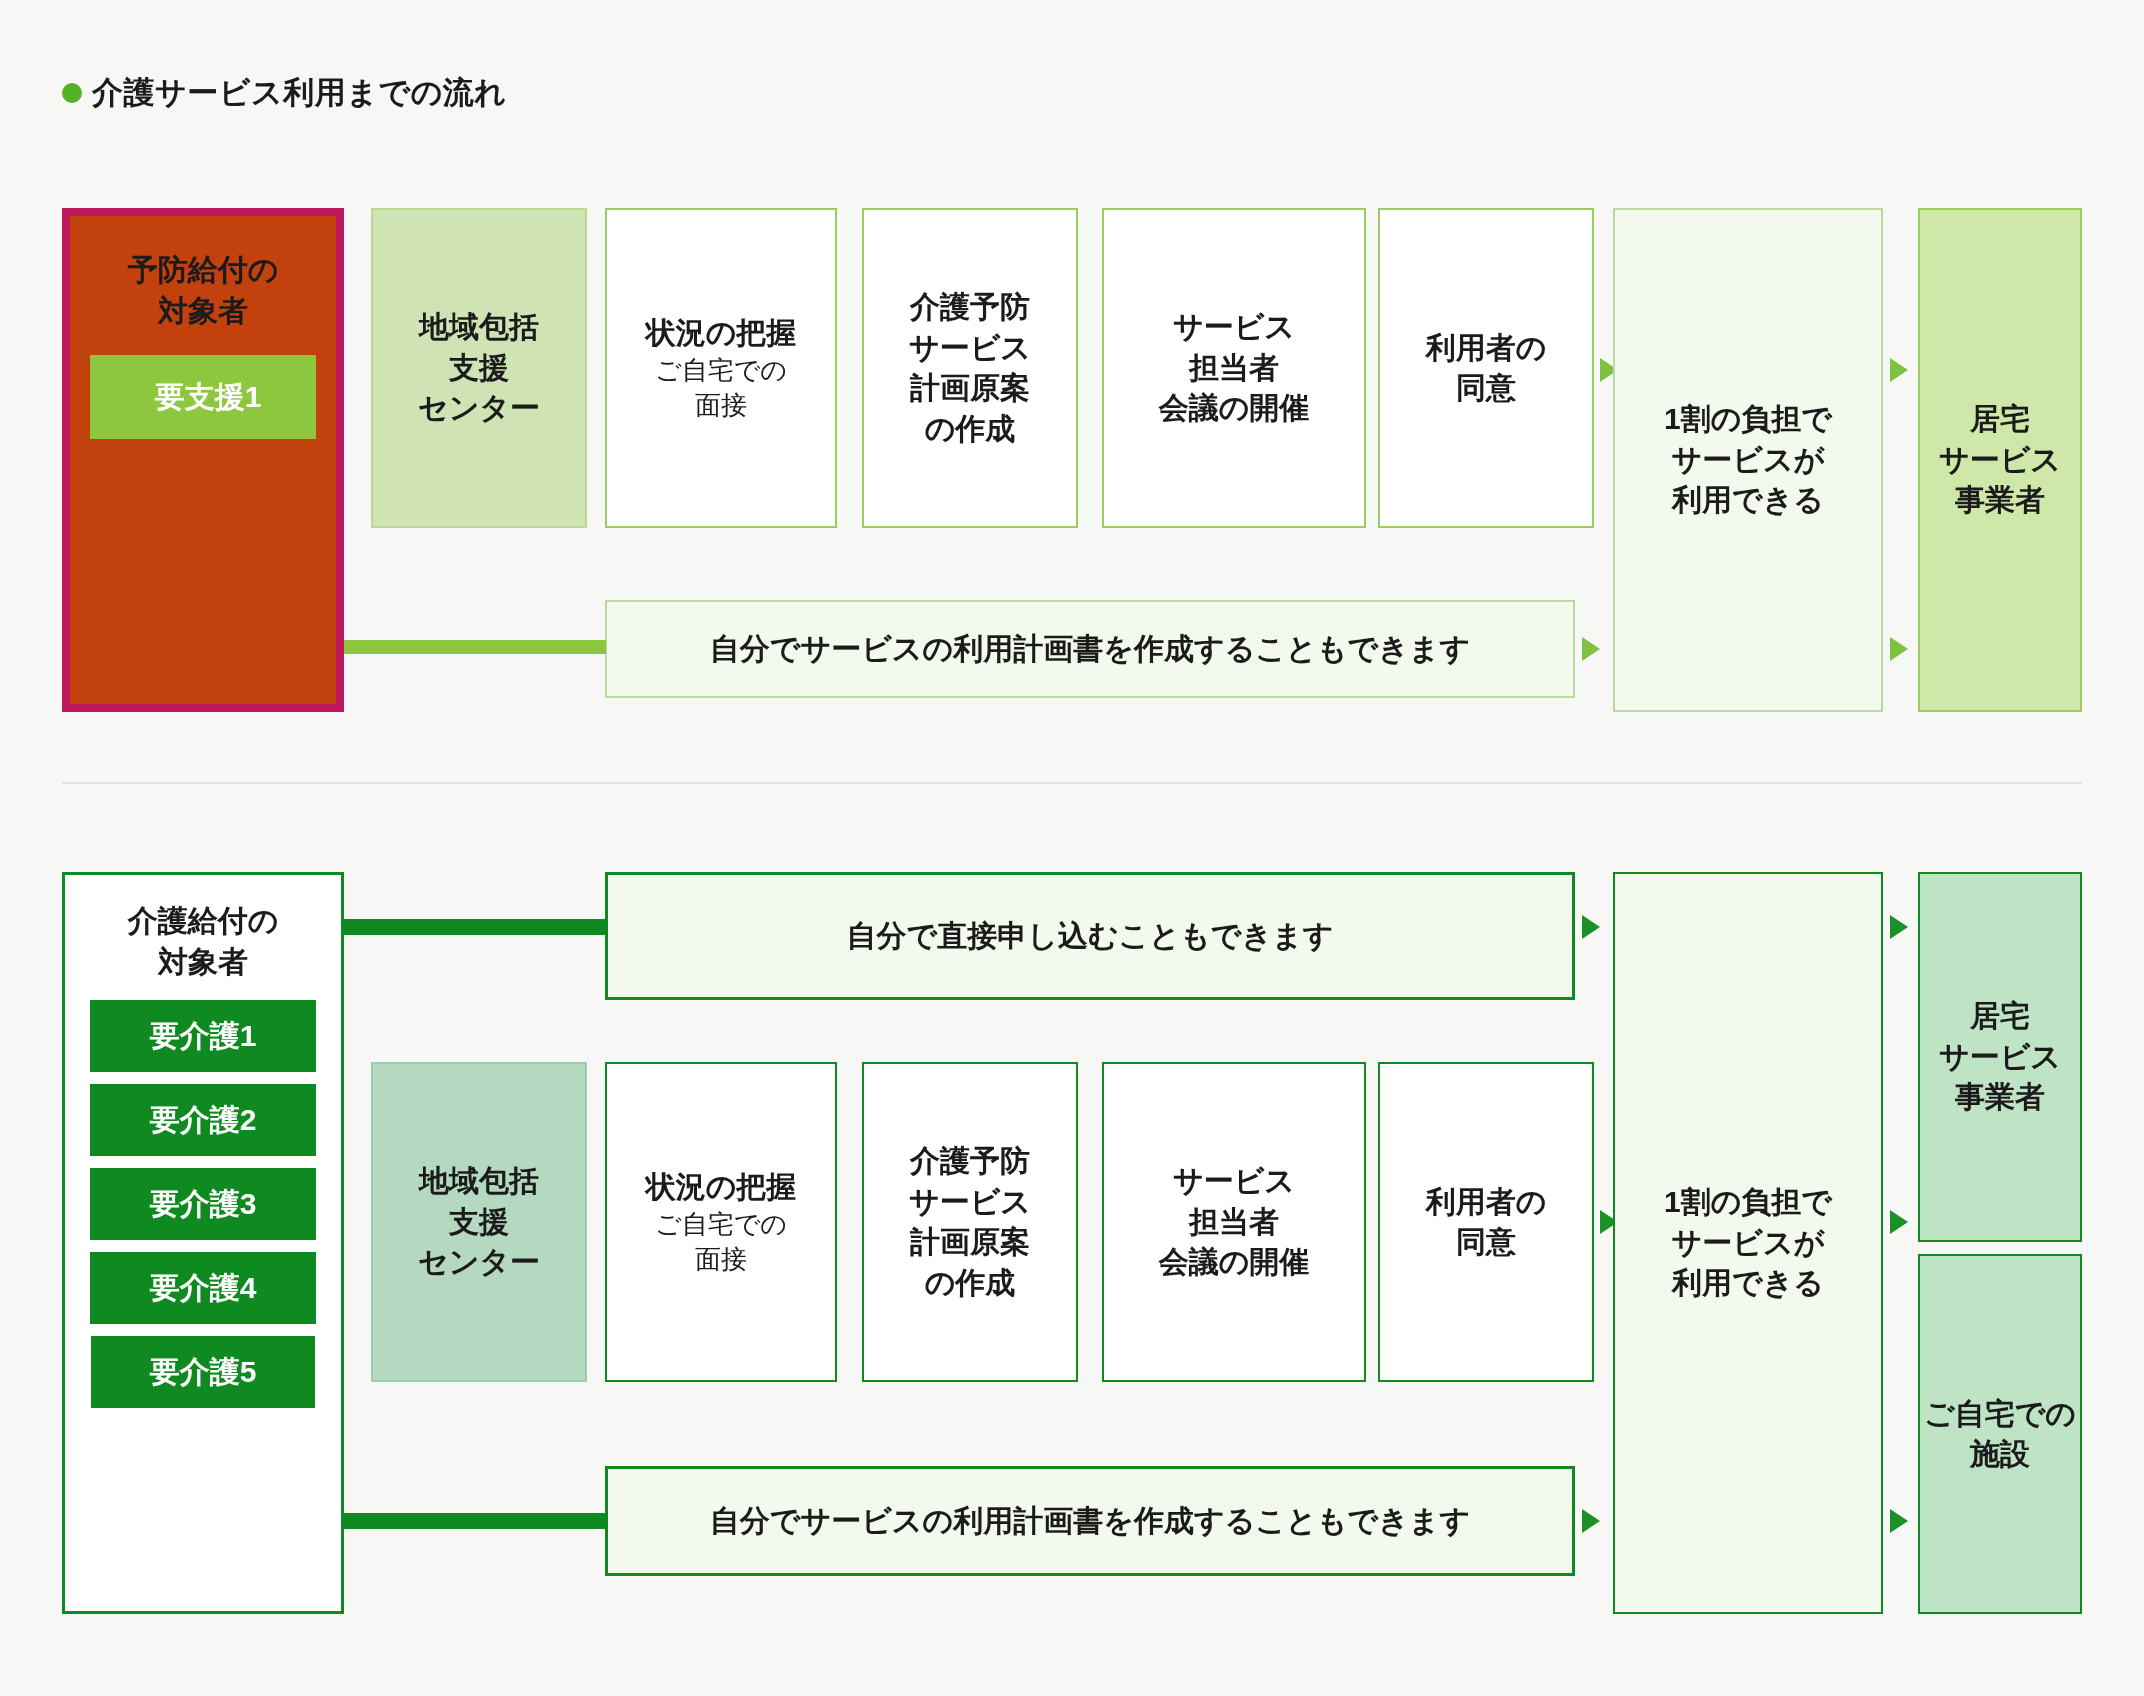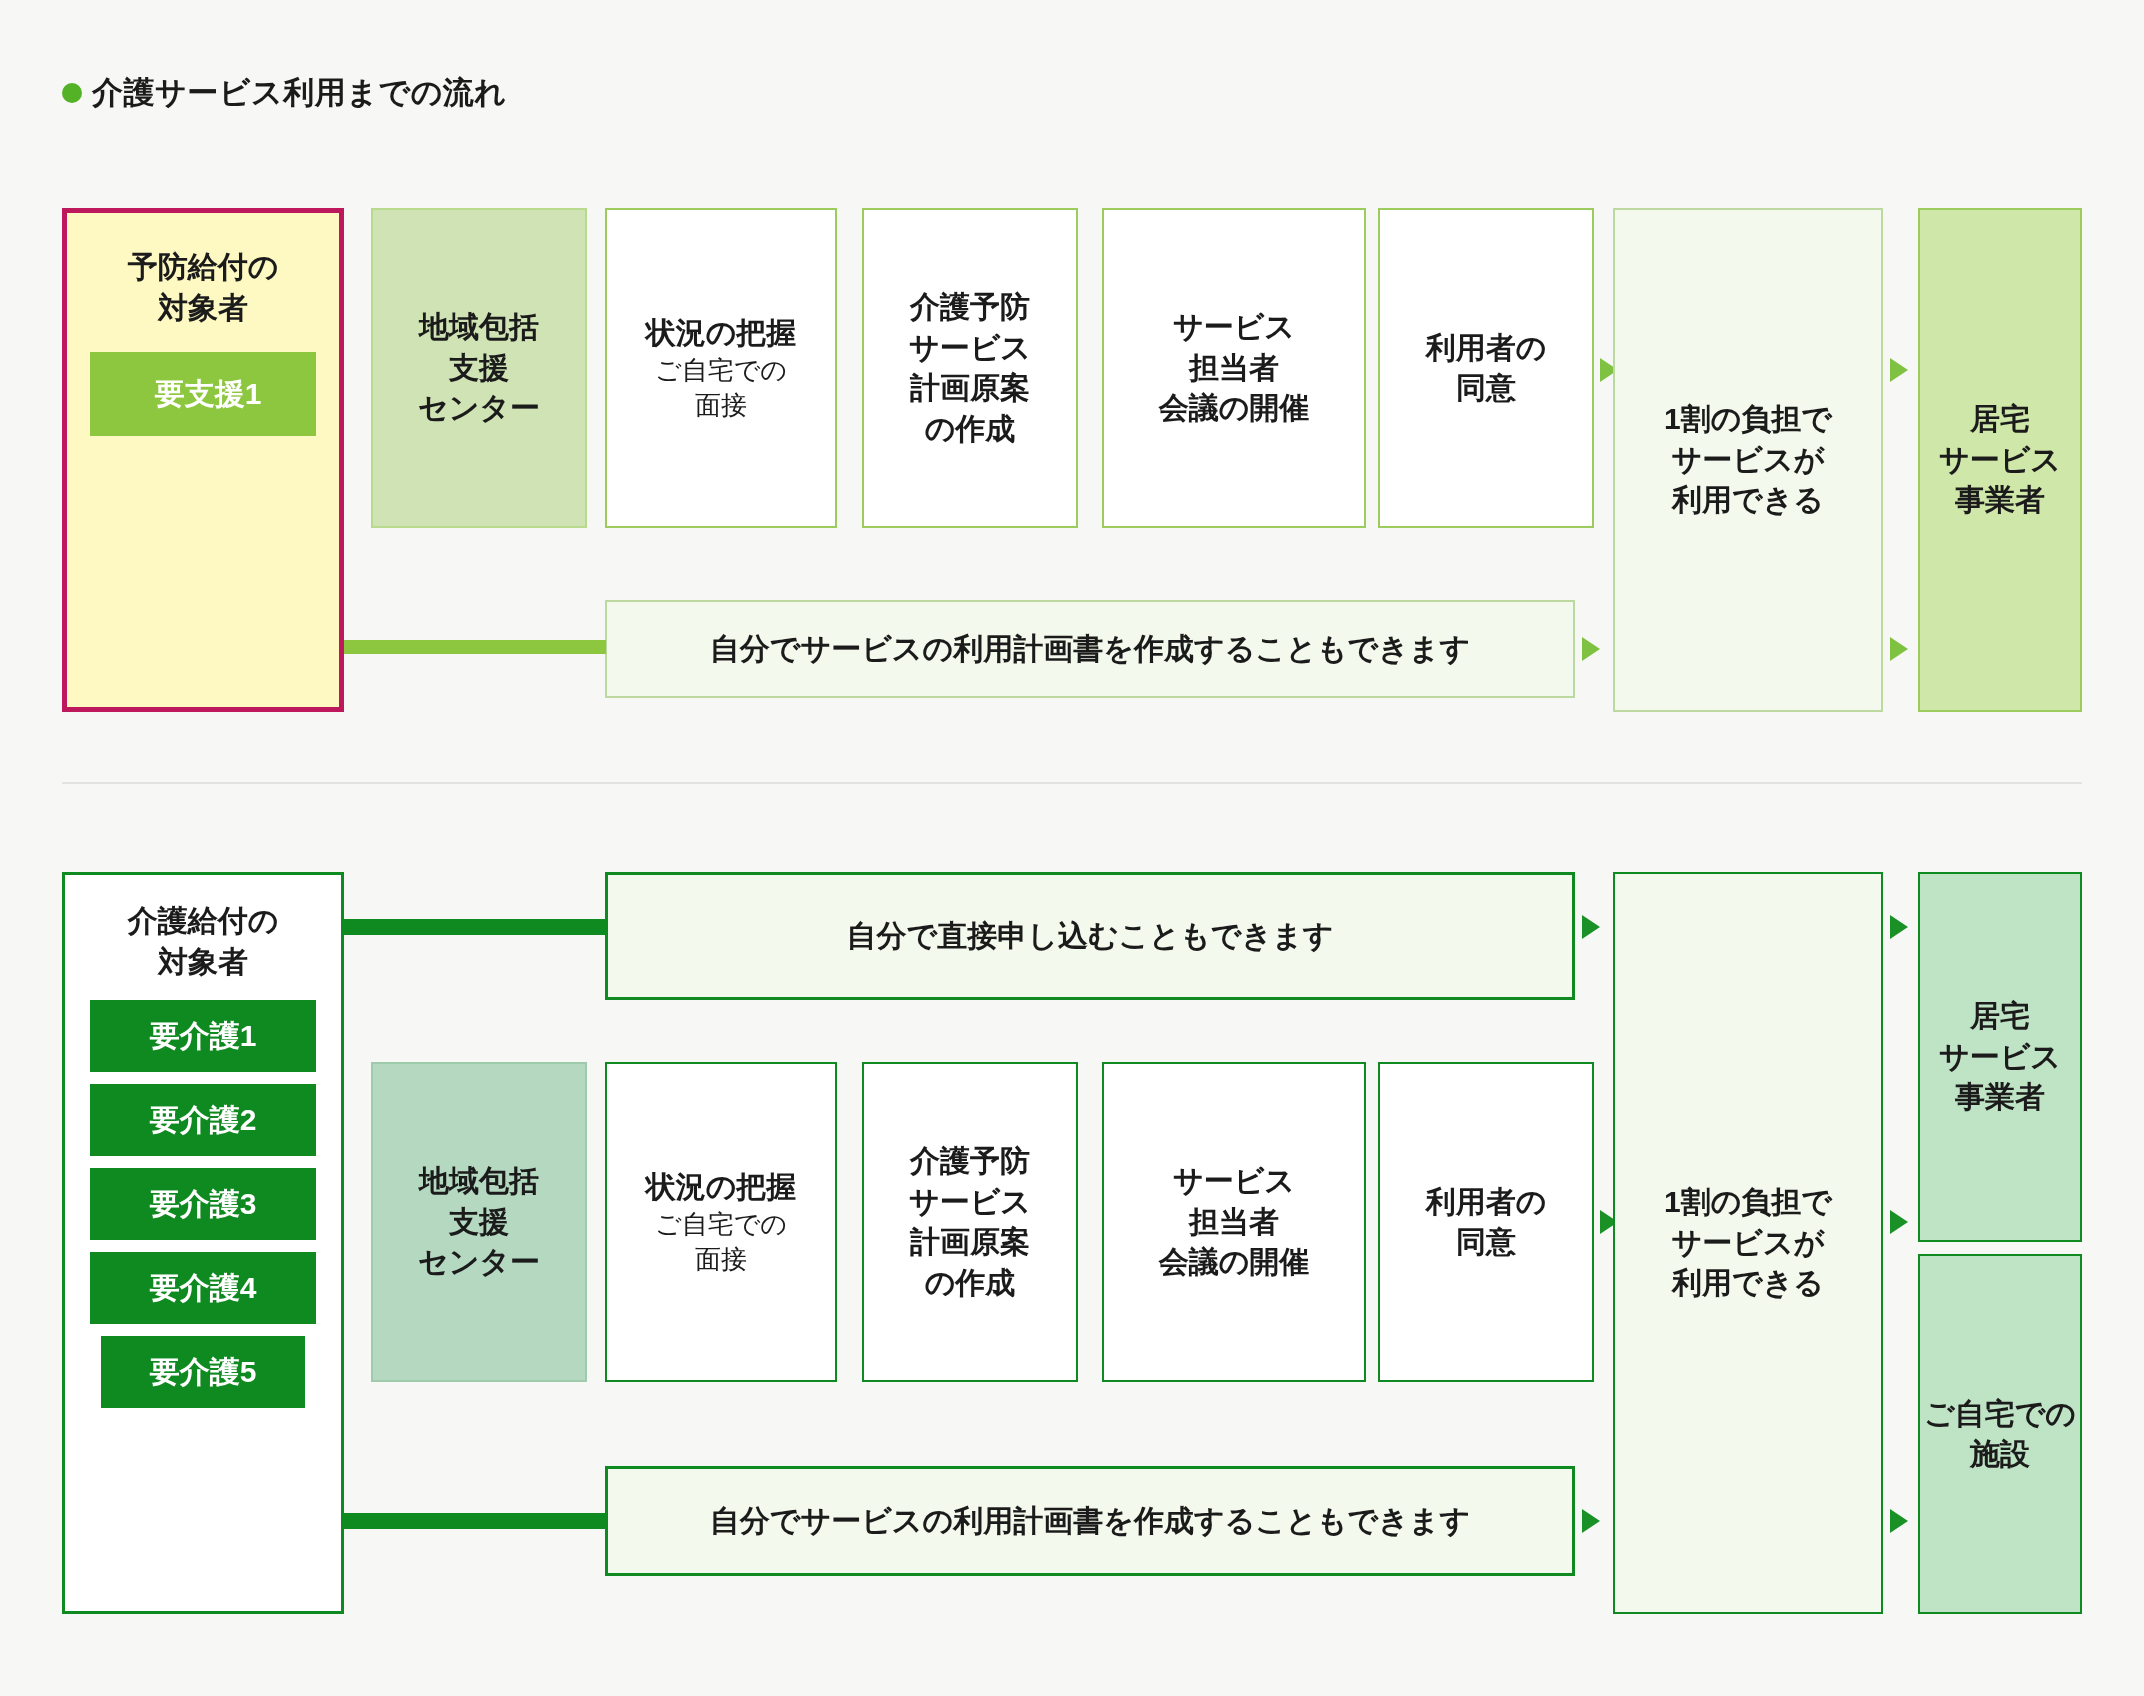--- a/index.html
+++ b/index.html
@@ -79,22 +79,22 @@
     border-width: 12px 0 12px 18px;
     border-color: transparent transparent transparent #1a9127;
   }
 
   .connector {
     position: absolute;
   }
 
   
   .s1-outer {
-    border: 5px solid #be185d;
-    background: #fef9c3;
+    border: 8px solid #be185d;
+    background: #c2410c;
   }
   .s1-tag {
     box-sizing: border-box;
     background: #8dc63f;
     color: #fff;
     font-size: 30px;
     font-weight: bold;
     display: flex;
     align-items: center;
     justify-content: center;
@@ -243,21 +243,21 @@
     </div>
     <div class="s2-tag" style="width:226px; height:72px; margin-bottom:12px;">
       <span>要介護2</span>
     </div>
     <div class="s2-tag" style="width:226px; height:72px; margin-bottom:12px;">
       <span>要介護3</span>
     </div>
     <div class="s2-tag" style="width:226px; height:72px; margin-bottom:12px;">
       <span>要介護4</span>
     </div>
-    <div class="s2-tag" style="width:204px; height:72px;">
+    <div class="s2-tag" style="width:224px; height:72px;">
       <span>要介護5</span>
     </div>
   </div>
 
   <div class="box s2-note t-30" style="left:605px; top:872px; width:970px; height:128px;">
     <span>自分で直接申し込むこともできます</span>
   </div>
   <div class="connector" style="left:344px; top:919px; width:262px; height:16px; background:#0f8a20;"></div>
   <div class="arrow dark" style="left:1582px; top:915px;"></div>
 

